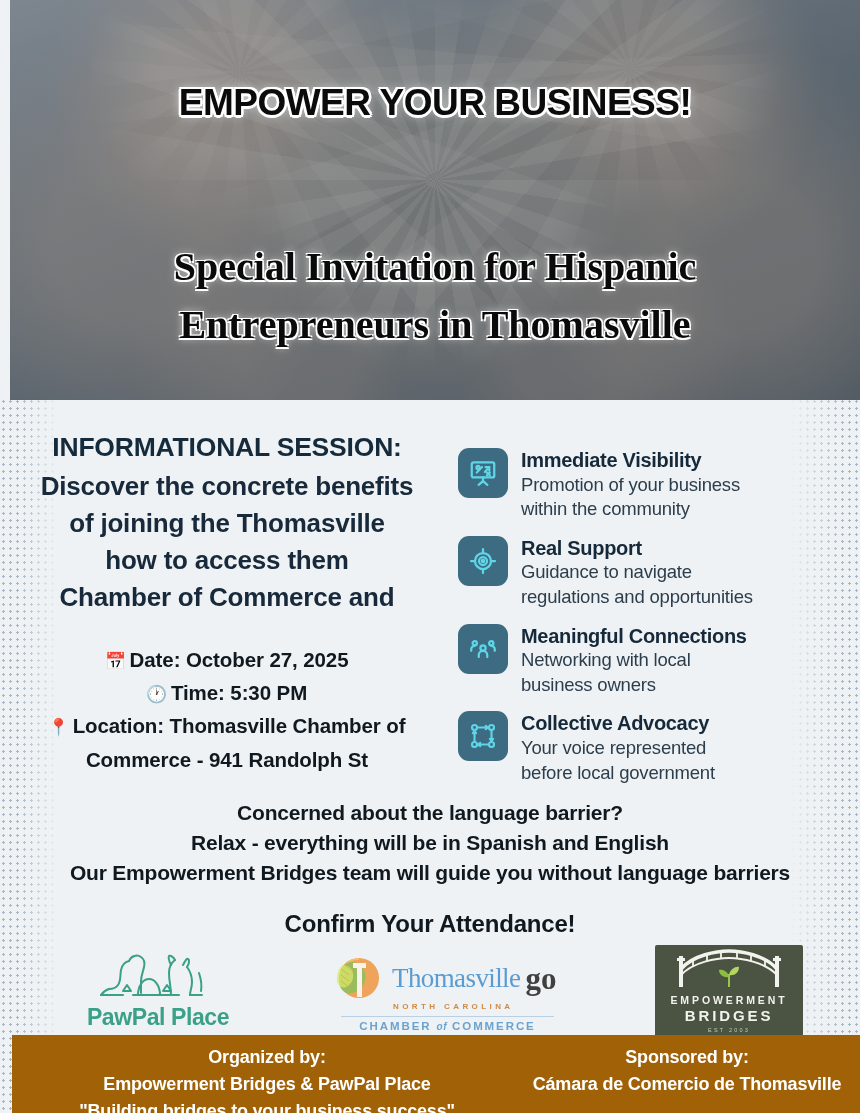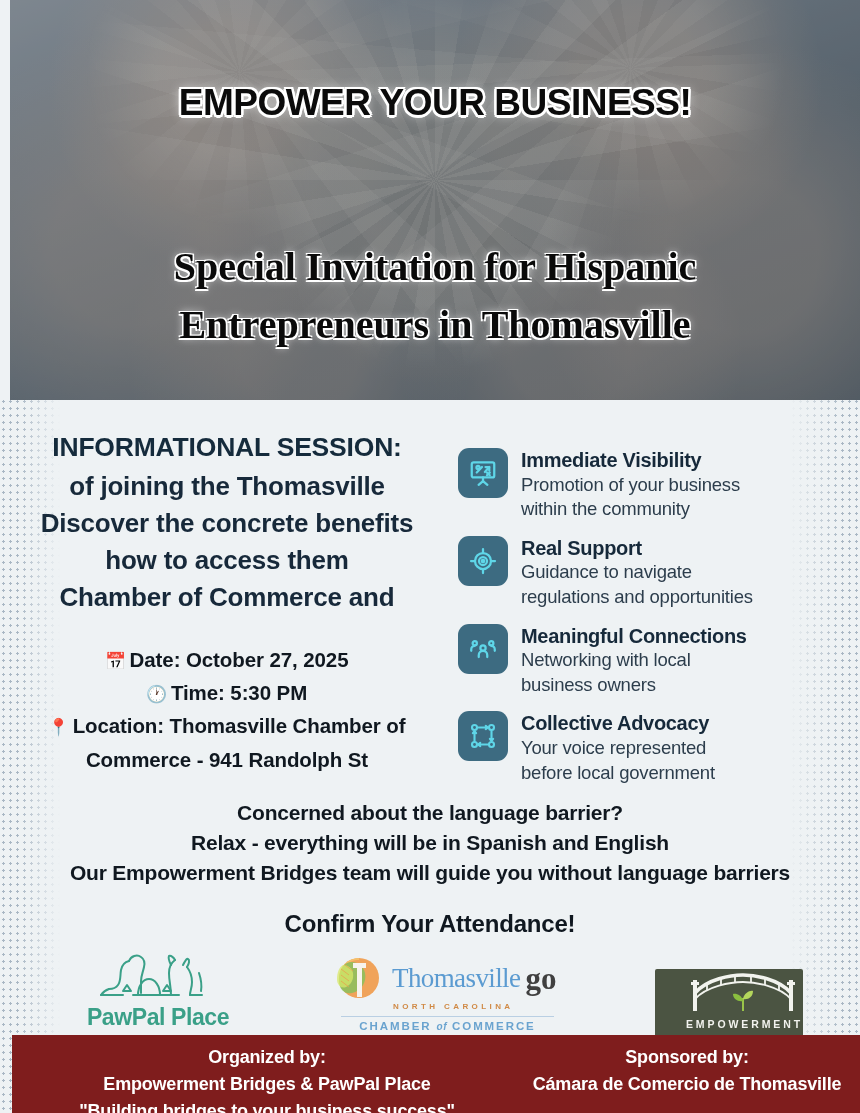--- a/index.html
+++ b/index.html
@@ -114,27 +114,27 @@
   .thom-main{display:flex;align-items:center;gap:5px;}
   .thom-word{font-family:"Liberation Serif", serif;font-size:27px;color:#5b9bd1;letter-spacing:-.6px;
              font-weight:normal;line-height:1;}
   .thom-go{font-family:"Liberation Serif", serif;font-size:31px;color:#404040;font-weight:bold;line-height:1;}
   .thom-state{font-size:8px;letter-spacing:3.4px;color:#d08a46;margin-left:58px;margin-top:1px;font-weight:bold;}
   .thom-rule{height:1px;background:#b9cfe3;margin:5px 6px 3px 6px;}
   .thom-cc{text-align:center;font-size:11.5px;letter-spacing:1.9px;color:#6aa3cf;font-weight:bold;}
   .thom-cc i{font-style:italic;font-size:10px;letter-spacing:.5px;}
 
   .logo-eb{left:655px;top:0px;width:148px;height:88px;background:#4b5442;border-radius:2px;
-           display:flex;flex-direction:column;align-items:flex-end;justify-content:flex-end;padding-bottom:5px;margin-top:24px;}
+           display:flex;flex-direction:column;align-items:center;justify-content:flex-end;padding-bottom:5px;}
   .eb-name{font-size:10.5px;letter-spacing:2.9px;color:#f2f3ee;font-weight:bold;line-height:1.35;}
   .eb-name2{font-size:15px;letter-spacing:2.9px;color:#f2f3ee;font-weight:bold;}
   .eb-est{font-size:5.5px;letter-spacing:2.2px;color:#c6cbbc;margin-top:3px;}
 
   
-  .footer{position:absolute;left:12px;top:1035px;width:848px;height:78px;background:#7f1d1d;}
+  .footer{position:absolute;left:12px;top:1035px;width:848px;height:78px;background:#a16207;}
   .f-col{position:absolute;top:9px;text-align:center;color:#ffffff;}
   .f-left{left:20px;width:470px;}
   .f-right{left:500px;width:350px;}
   .f-head{font-size:18px;font-weight:bold;line-height:1.5;letter-spacing:-.2px;}
   .f-line{font-size:18px;font-weight:bold;line-height:1.5;letter-spacing:-.2px;}
 </style>
 </head>
 <body>
 
 <div class="page">
@@ -150,22 +150,22 @@
       <div>Special Invitation for Hispanic</div>
       <div>Entrepreneurs in Thomasville</div>
     </div>
   </div>
 
   <div class="body-wrap">
 
     <div class="col-left">
       <div class="lead-head">INFORMATIONAL SESSION:</div>
       <div class="lead-body">
+        <div>Discover the concrete benefits</div>
         <div>of joining the Thomasville</div>
-        <div>Discover the concrete benefits</div>
         <div>how to access them</div>
         <div>Chamber of Commerce and</div>
       </div>
 
       <div class="meta">
         <div class="meta-row">
           <span class="emo">📅</span><span>Date: October 27, 2025</span>
         </div>
         <div class="meta-row">
           <span class="emo">🕐</span><span>Time: 5:30 PM</span>

